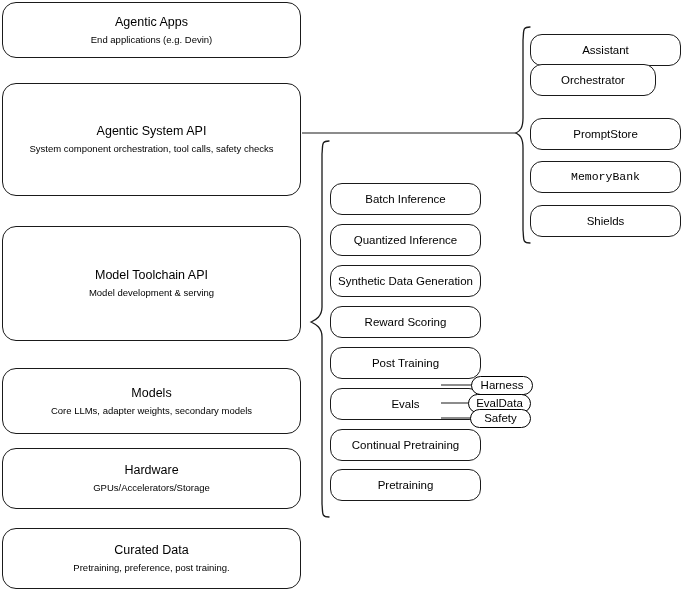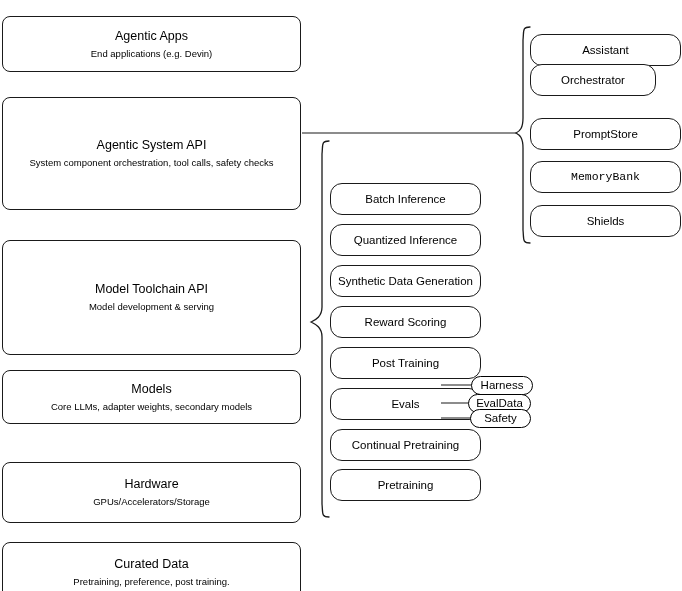--- a/index.html
+++ b/index.html
@@ -28,22 +28,21 @@
     background: #ffffff;
     display: flex;
     flex-direction: column;
     align-items: center;
     justify-content: center;
     text-align: center;
   }
 
   
   .layer {
-    border-radius: 8px;
-    margin-top: 14px;
+    border-radius: 14px;
   }
   .layer .title {
     font-size: 12.5px;
     line-height: 17px;
     color: #000;
   }
   .layer .subtitle {
     font-size: 9.5px;
     line-height: 14px;
     color: #000;
@@ -120,21 +119,21 @@
   <div class="rbox layer" style="left:2px;  top:83px;  width:299px; height:113px;">
     <div class="title">Agentic System API</div>
     <div class="subtitle">System component orchestration, tool calls, safety checks</div>
   </div>
 
   <div class="rbox layer" style="left:2px;  top:226px; width:299px; height:115px;">
     <div class="title">Model Toolchain API</div>
     <div class="subtitle">Model development &amp; serving</div>
   </div>
 
-  <div class="rbox layer" style="left:2px;  top:356px; width:299px; height:54px;">
+  <div class="rbox layer" style="left:2px;  top:368px; width:299px; height:66px;">
     <div class="title">Models</div>
     <div class="subtitle">Core LLMs, adapter weights, secondary models</div>
   </div>
 
   <div class="rbox layer" style="left:2px;  top:448px; width:299px; height:61px;">
     <div class="title">Hardware</div>
     <div class="subtitle">GPUs/Accelerators/Storage</div>
   </div>
 
   <div class="rbox layer" style="left:2px;  top:528px; width:299px; height:61px;">

